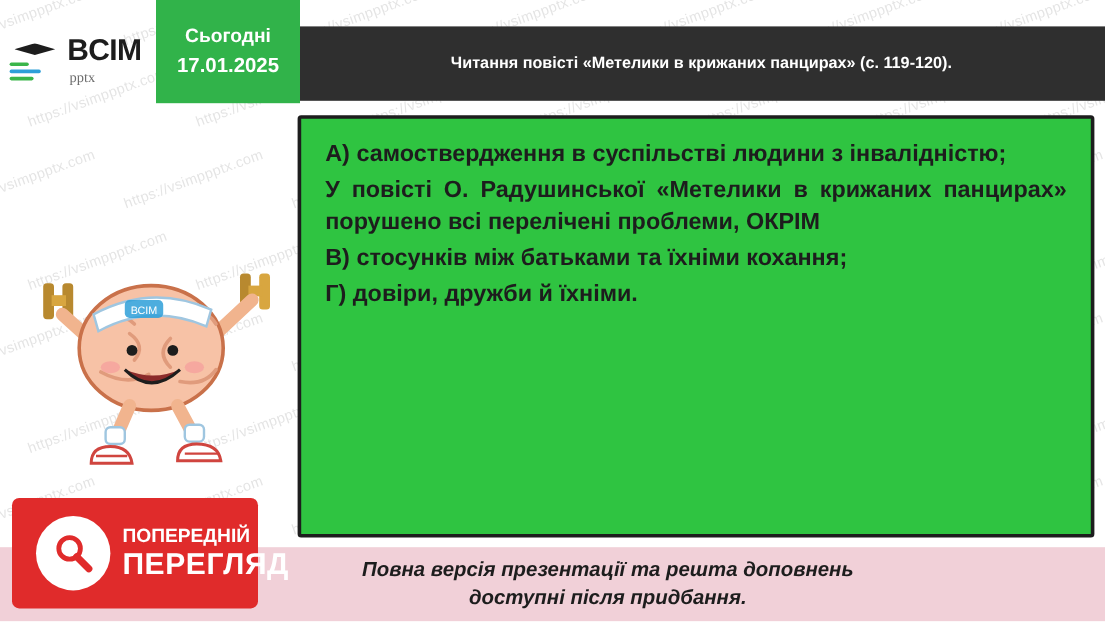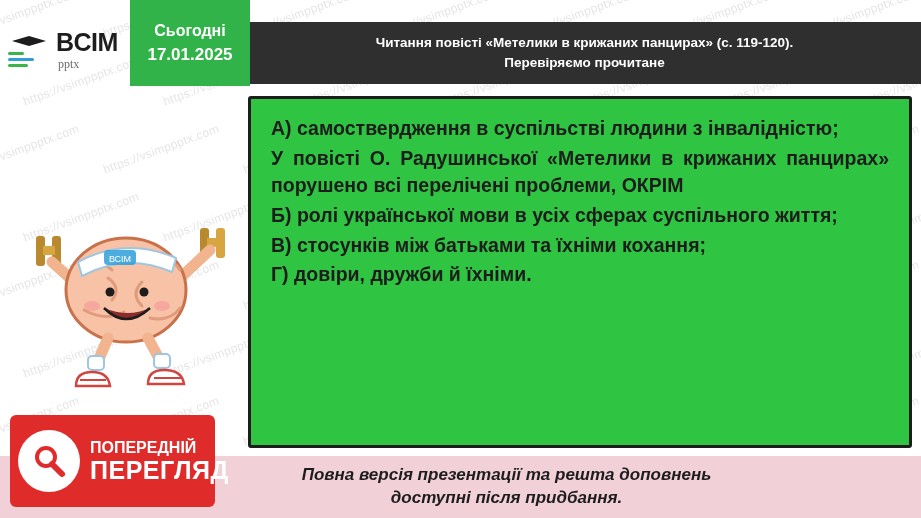--- a/index.html
+++ b/index.html
@@ -135,21 +135,21 @@
   
   .preview-btn {
     position: absolute;
     left: 10px; top: 415px;
     width: 205px; height: 92px;
     background: #e02b2b;
     border-radius: 6px;
     display: flex;
     align-items: center;
     z-index: 12;
-    padding-left: 8px;
+    padding-left: 20px;
   }
   .preview-circle {
     width: 62px; height: 62px; border-radius: 50%;
     background: #ffffff;
     display: flex; align-items: center; justify-content: center;
     flex: 0 0 auto;
   }
   .preview-labels { margin-left: 10px; color: #ffffff; }
   .preview-labels .p1 { font-size: 16px; font-weight: bold; line-height: 1.15; }
   .preview-labels .p2 { font-size: 25px; font-weight: bold; line-height: 1.05; letter-spacing: 0.5px;}
@@ -255,21 +255,20 @@
     </div>
   </div>
 
   <div class="date-badge">
     <div class="d1">Сьогодні</div>
     <div class="d2">17.01.2025</div>
   </div>
 
   <div class="header-bar">
     <div class="header-line">Читання повісті «Метелики в крижаних панцирах»  (с. 119-120).</div>
-    <div class="header-line">Перевіряємо прочитане</div>
   </div>
 
   <div class="illus">
     <svg width="232" height="250" viewBox="0 0 232 250">
 
       <g>
         <rect x="24" y="86" width="9" height="30" rx="3" fill="#b8892f"></rect>
         <rect x="40" y="86" width="9" height="30" rx="3" fill="#b8892f"></rect>
         <rect x="31" y="96" width="12" height="9" fill="#d8a640"></rect>
       </g>
@@ -306,21 +305,20 @@
 
       <path d="M64 236 q0 -14 16 -14 q16 0 18 14 z" fill="#ffffff" stroke="#d0453f" stroke-width="2.5"></path>
       <path d="M136 234 q0 -14 16 -14 q18 0 20 14 z" fill="#ffffff" stroke="#d0453f" stroke-width="2.5"></path>
       <path d="M68 230 l26 0 M142 228 l28 0" stroke="#d0453f" stroke-width="2"></path>
     </svg>
   </div>
 
   <div class="content-box">
     <div class="q-line q-just q-block">А) самоствердження в суспільстві людини з інвалідністю;</div>
     <div class="q-line q-just q-block">У повісті О. Радушинської «Метелики в крижаних панцирах» порушено всі перелічені проблеми, ОКРІМ</div>
-    <div class="q-line q-just q-block">Б) ролі української мови в усіх сферах суспільного життя;</div>
     <div class="q-line q-block">В) стосунків між батьками та їхніми кохання;</div>
     <div class="q-line q-block">Г) довіри, дружби й їхніми.</div>
   </div>
 
   <div class="preview-btn">
     <div class="preview-circle">
       <svg width="40" height="40" viewBox="0 0 40 40">
         <circle cx="17" cy="16" r="9" fill="none" stroke="#e02b2b" stroke-width="4"></circle>
         <line x1="23" y1="23" x2="33" y2="33" stroke="#e02b2b" stroke-width="6" stroke-linecap="round"></line>
       </svg>

